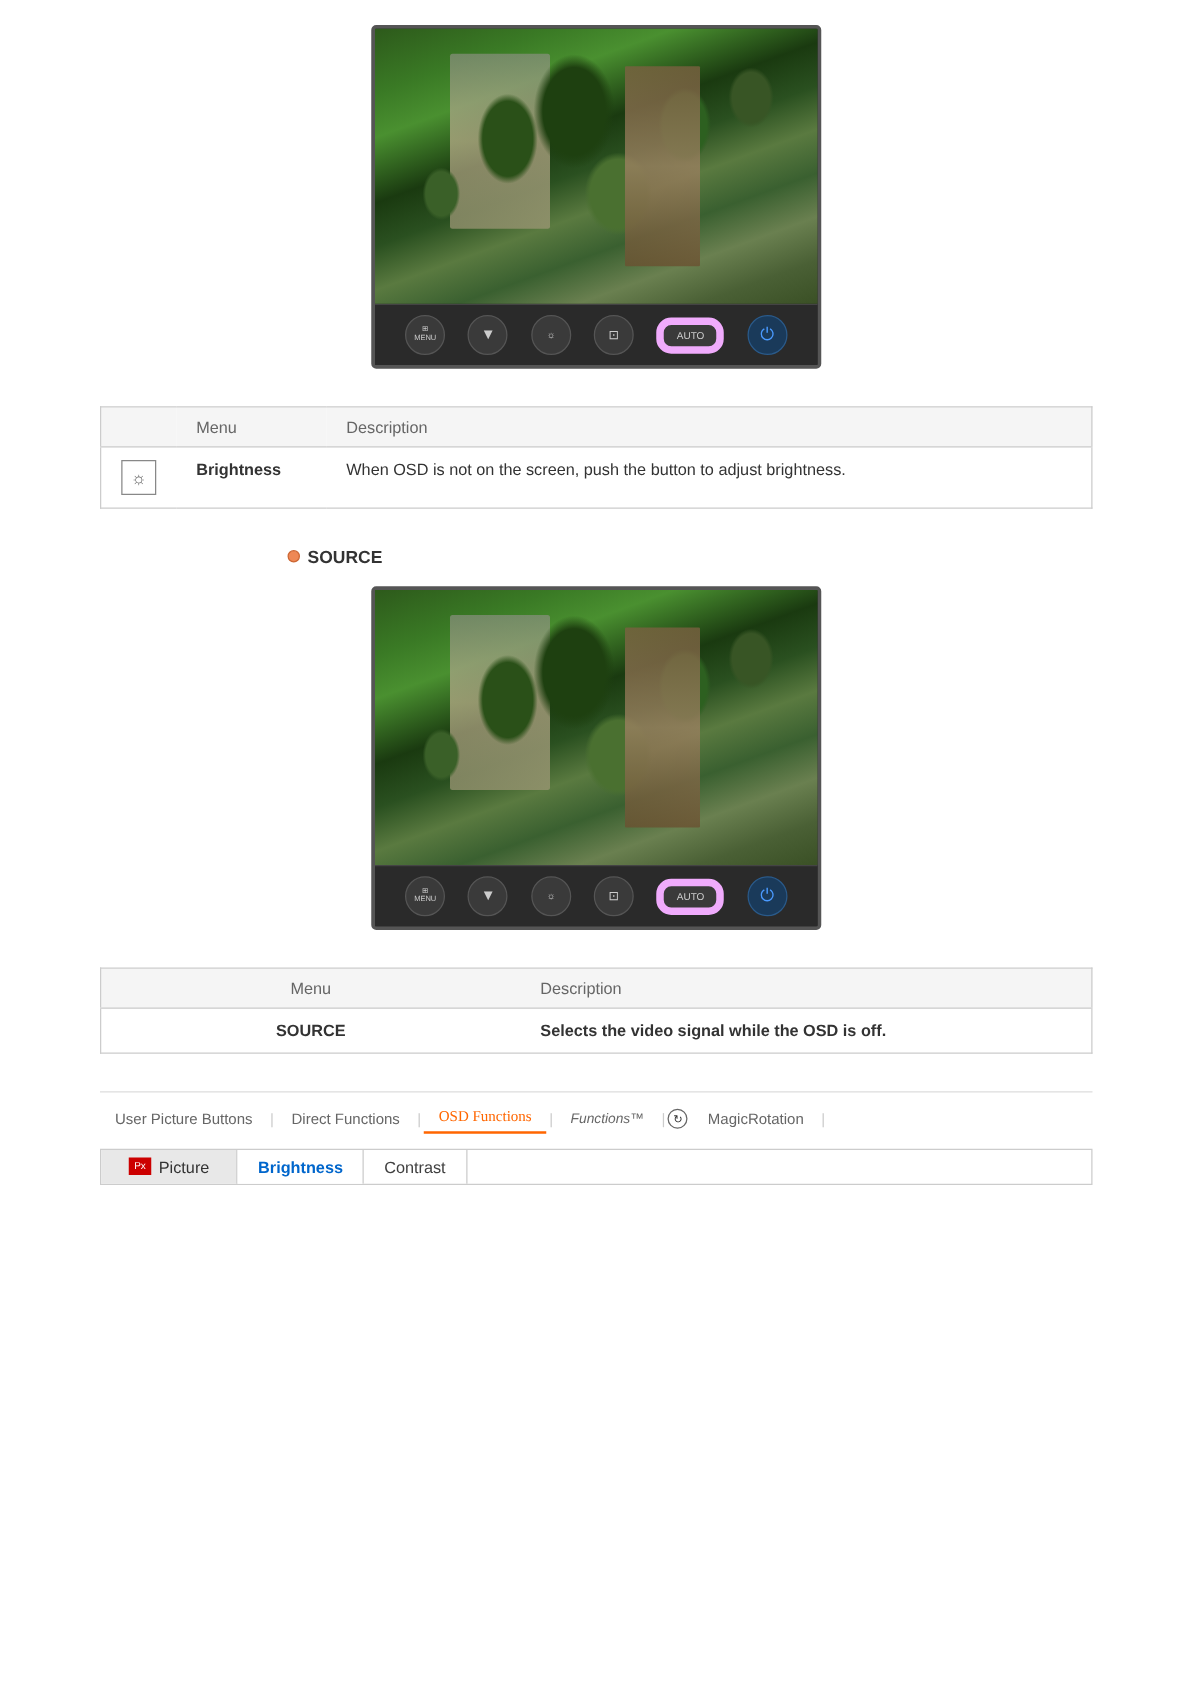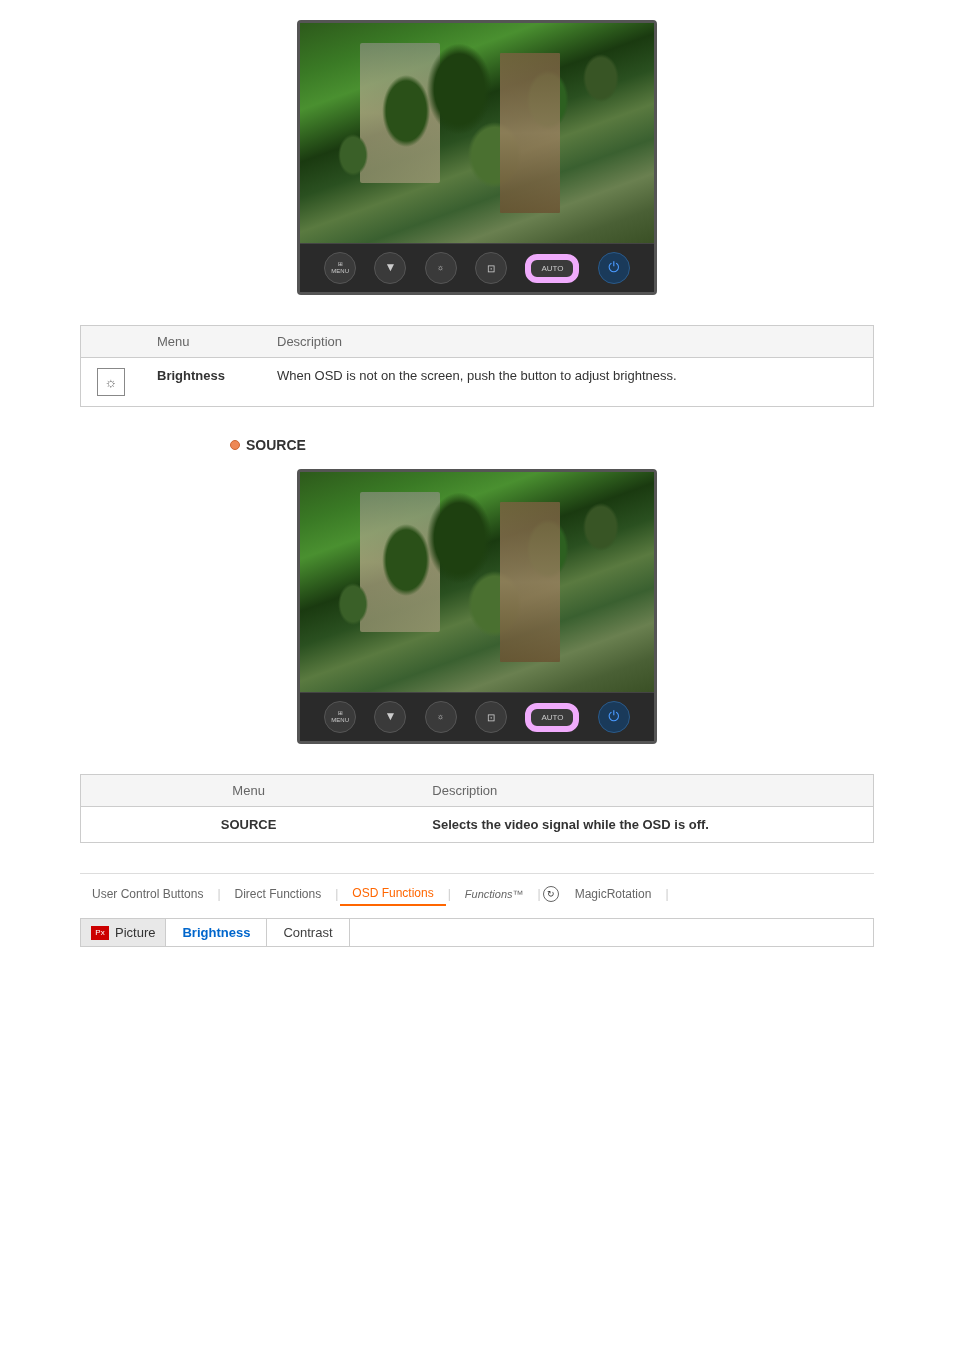--- a/index.html
+++ b/index.html
@@ -192,20 +192,21 @@
     .nav-item {
       padding: 4px 12px;
       color: #666;
       cursor: pointer;
       white-space: nowrap;
     }
 
     .nav-item.active {
       color: #ff6600;
       border-bottom: 2px solid #ff6600;
+      font-family: Liberation Serif, serif;
     }
 
     .nav-divider {
       color: #ccc;
       padding: 0 2px;
     }
 
     .magictune-logo {
       font-style: italic;
       font-size: 11px;
@@ -226,23 +227,23 @@
     
     .bottom-tabs {
       display: flex;
       align-items: stretch;
       border: 1px solid #ccc;
       margin-top: 4px;
     }
 
     .bottom-tab-icon {
       background: #e8e8e8;
-      padding: 6px 10px;
-      display: flex;
-      align-items: center;
+      padding: 6px 22px;
+      display: flex;
+      align-items: flex-start;
       border-right: 1px solid #ccc;
     }
 
     .tab-item {
       padding: 6px 16px;
       font-size: 13px;
       border-right: 1px solid #ccc;
       cursor: pointer;
       color: #333;
     }
@@ -334,21 +335,21 @@
     </thead>
     <tbody>
       <tr>
         <td style="font-weight:bold; text-align:center;">SOURCE</td>
         <td>Selects the video signal while the OSD is off.</td>
       </tr>
     </tbody>
   </table>
 
   <div class="nav-bar">
-    <span class="nav-item">User Control Buttons</span>
+    <span class="nav-item">User Picture Buttons</span>
     <span class="nav-divider">|</span>
     <span class="nav-item">Direct Functions</span>
     <span class="nav-divider">|</span>
     <span class="nav-item active">OSD Functions</span>
     <span class="nav-divider">|</span>
     <span class="nav-item magictune-logo" style="font-style:italic; font-size:11px; color:#666;">
       <em>Functions™</em>
     </span>
     <span class="nav-divider">|</span>
     <span style="display:inline-flex;align-items:center;gap:4px;">

